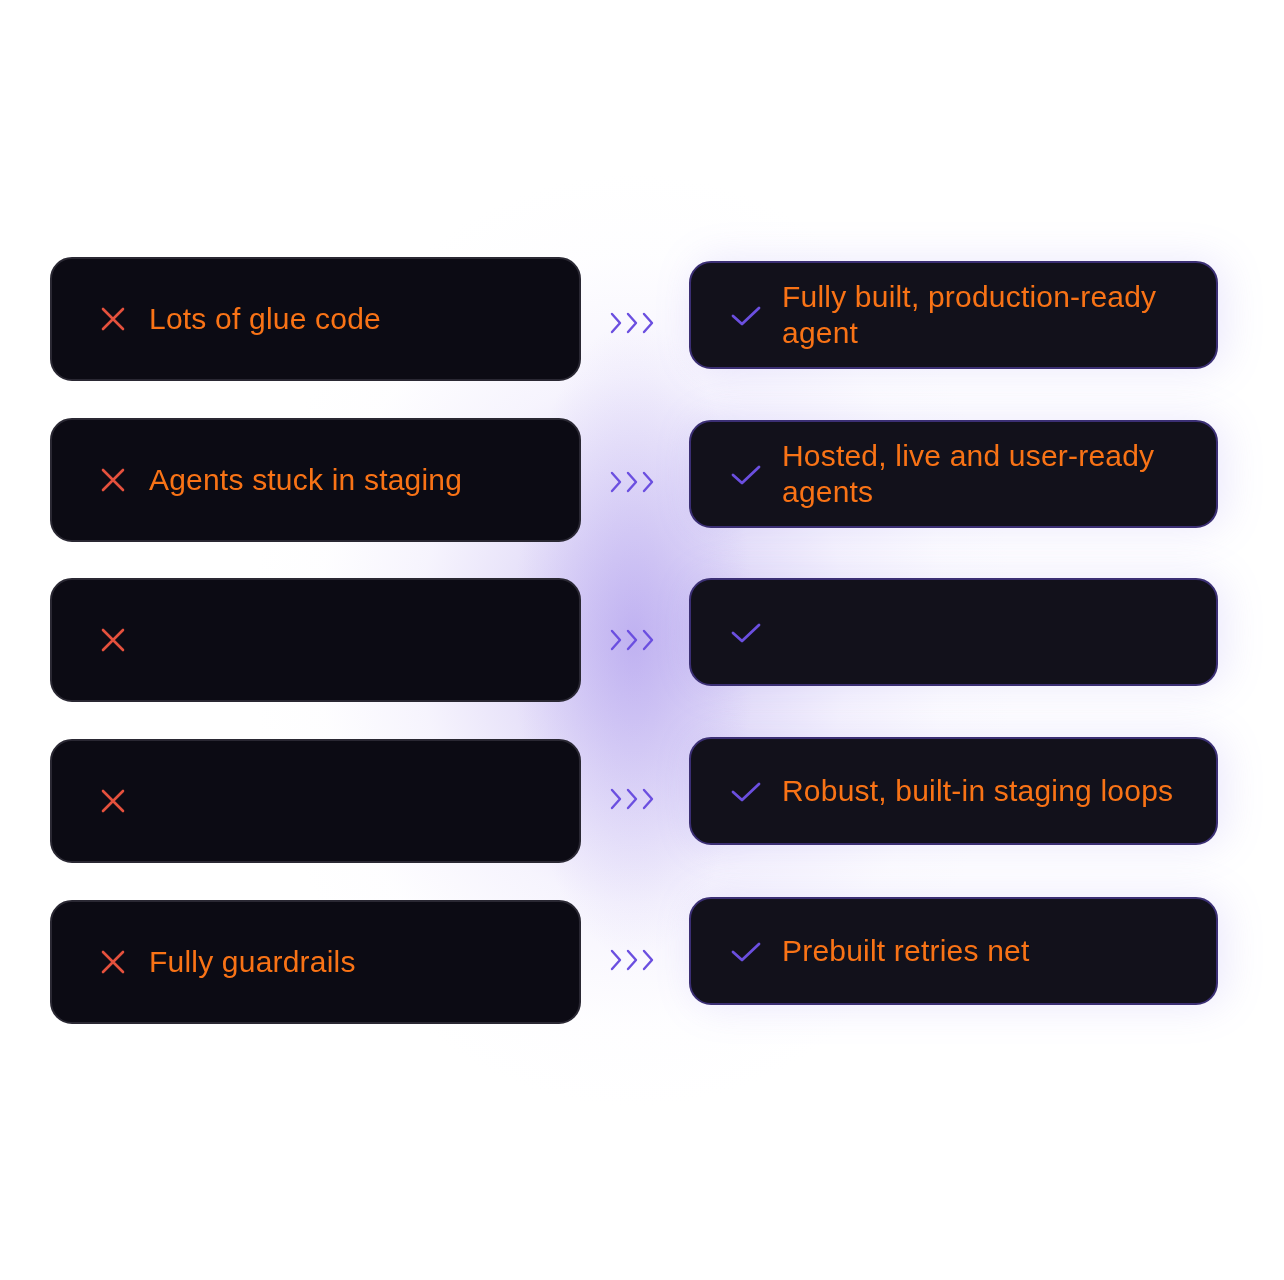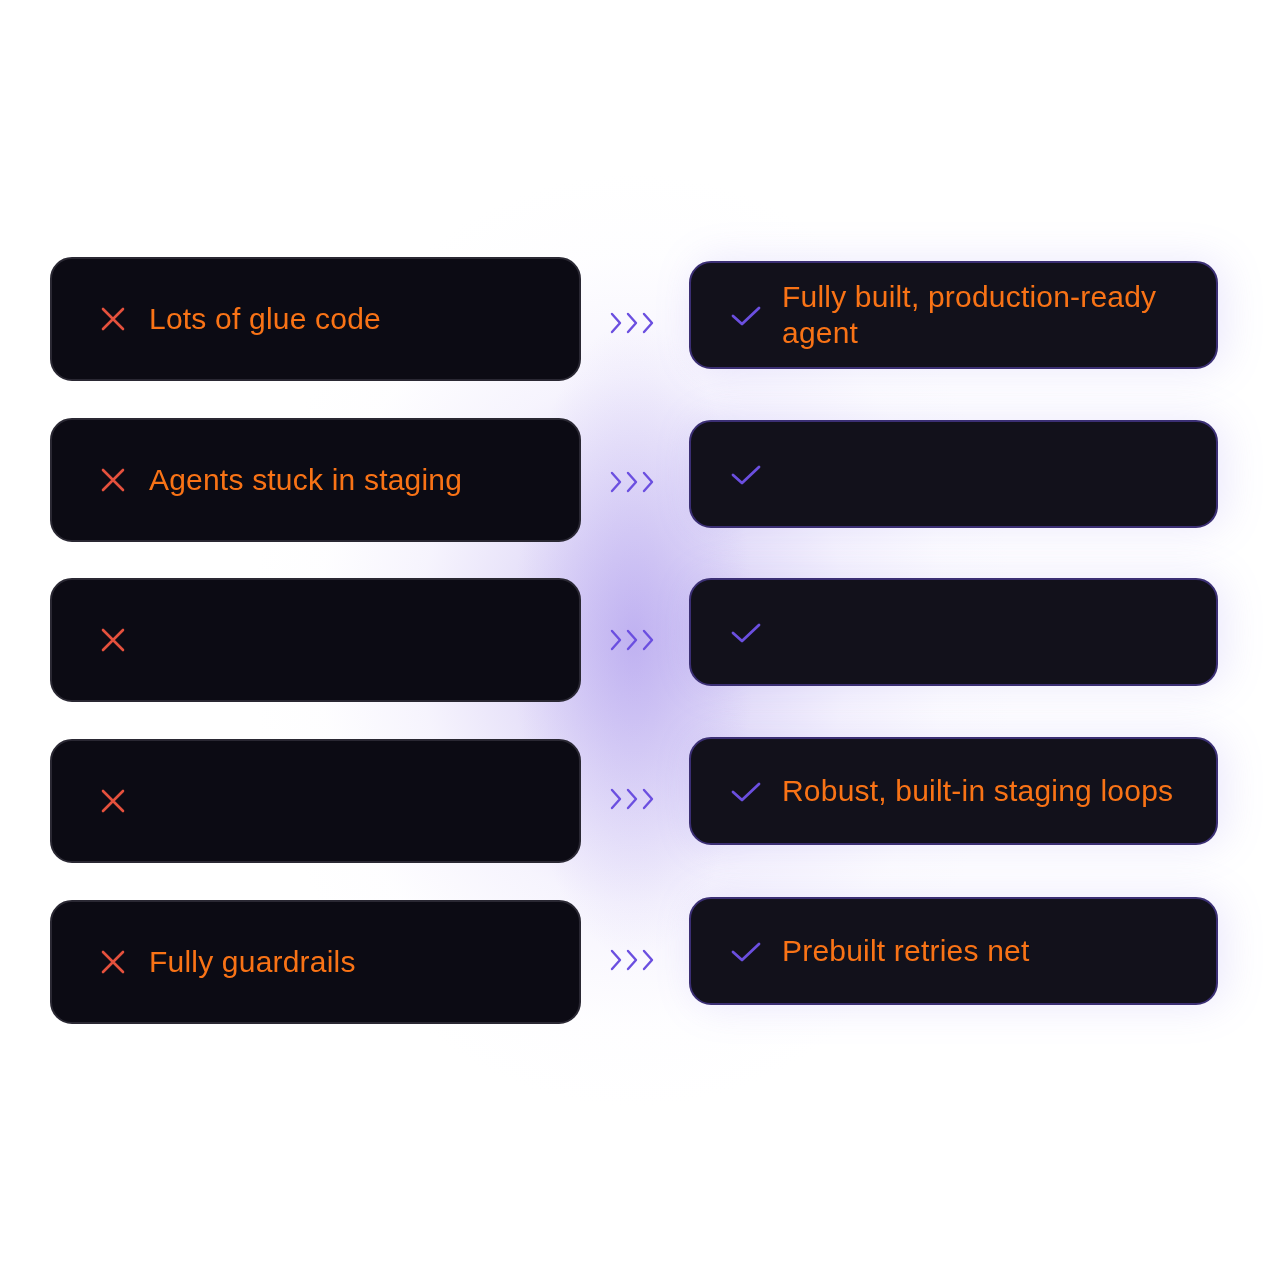--- a/index.html
+++ b/index.html
@@ -92,20 +92,21 @@
   <svg width="50" height="24" viewBox="0 0 50 24">
       <path d="M3 3 L11 12 L3 21 M19 3 L27 12 L19 21 M35 3 L43 12 L35 21" fill="none" stroke="#6b4fe0" stroke-width="2.4" stroke-linecap="round" stroke-linejoin="round"></path>
     </svg>
 </div>
 <div class="card good" style="top:420px">
   <span class="icon check">
     <svg width="30" height="22" viewBox="0 0 30 22">
         <path d="M2 11 L11 19 L28 3" fill="none" stroke="#6b4fe0" stroke-width="2.8" stroke-linecap="round" stroke-linejoin="round"></path>
       </svg>
   </span>
+  <span class="label">Hosted, live and user-ready agents</span>
 </div>
 
 <div class="card bad" style="top:578px">
   <span class="icon x">
     <svg width="24" height="24" viewBox="0 0 24 24">
         <path d="M2 2 L22 22 M22 2 L2 22" stroke="#e5513d" stroke-width="2.6" stroke-linecap="round"></path>
       </svg>
   </span>
 </div>
 <div class="arrows" style="top:627px">

